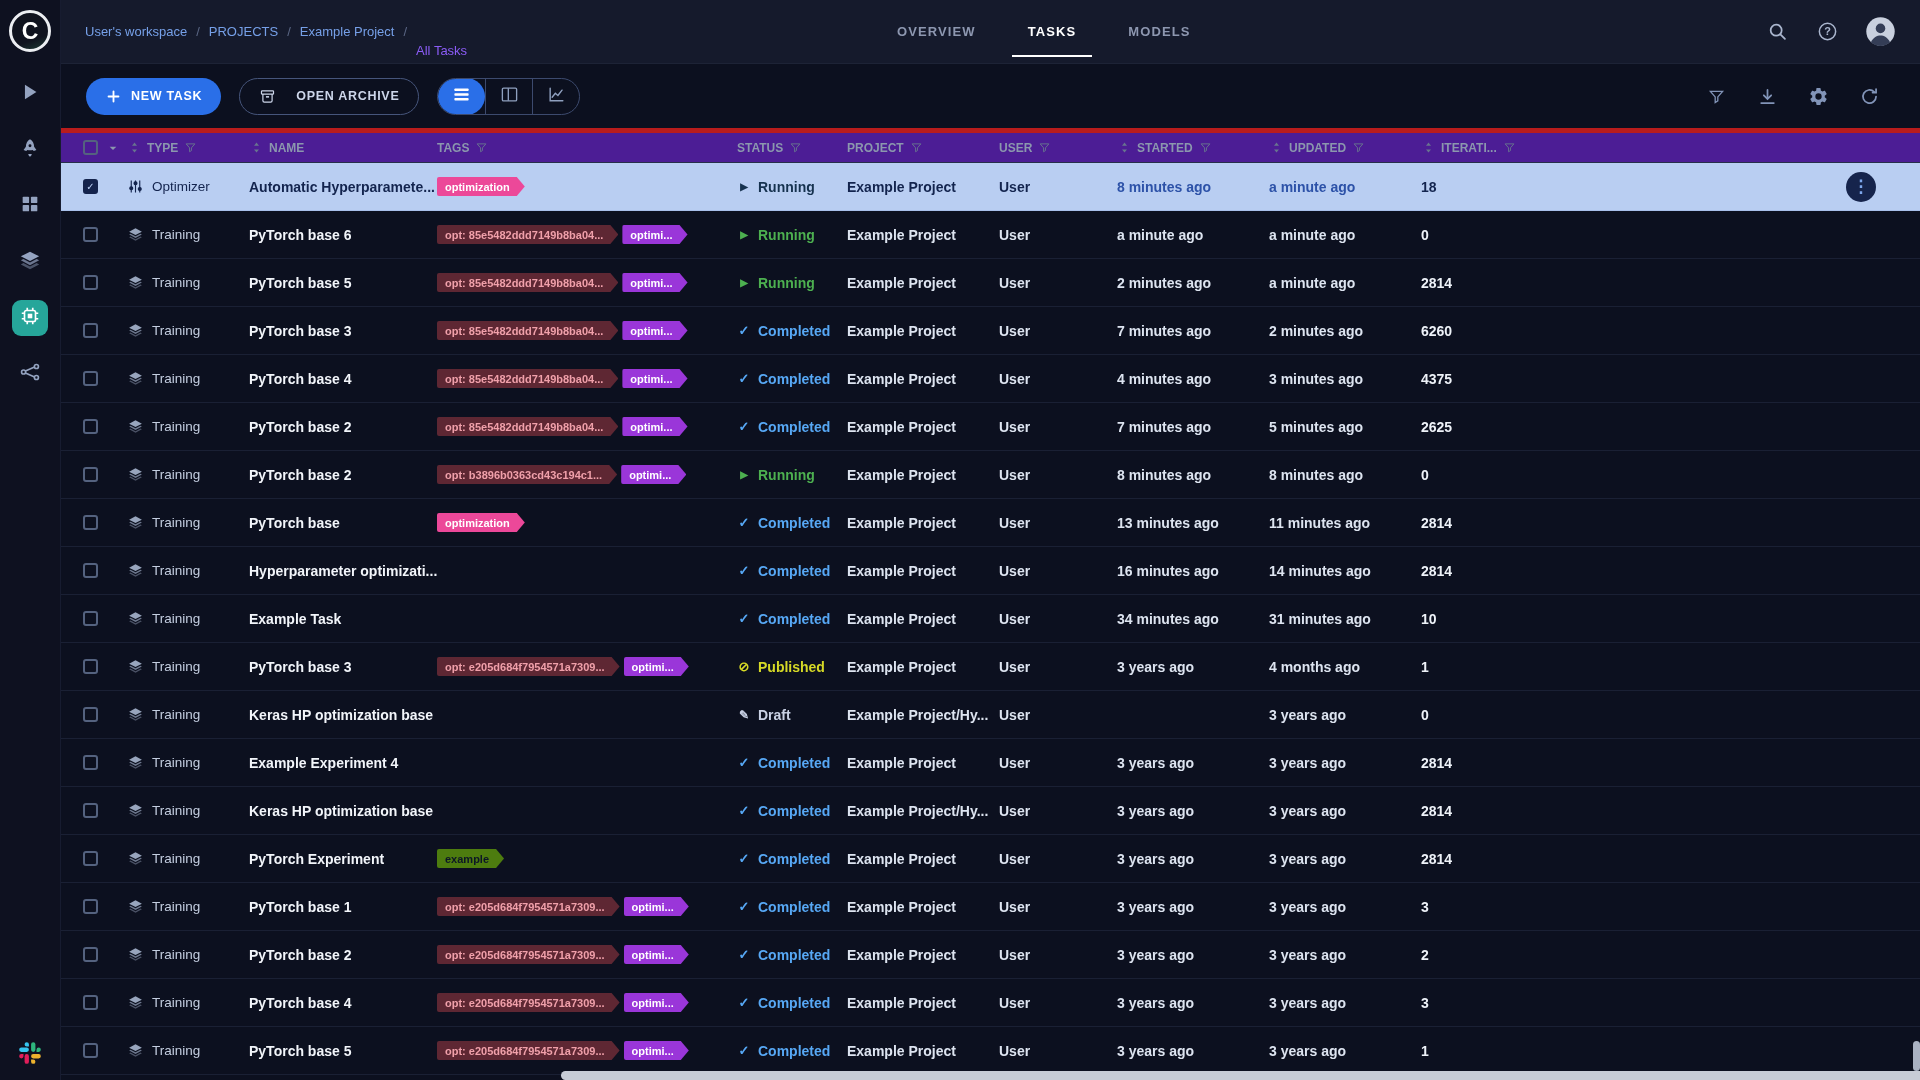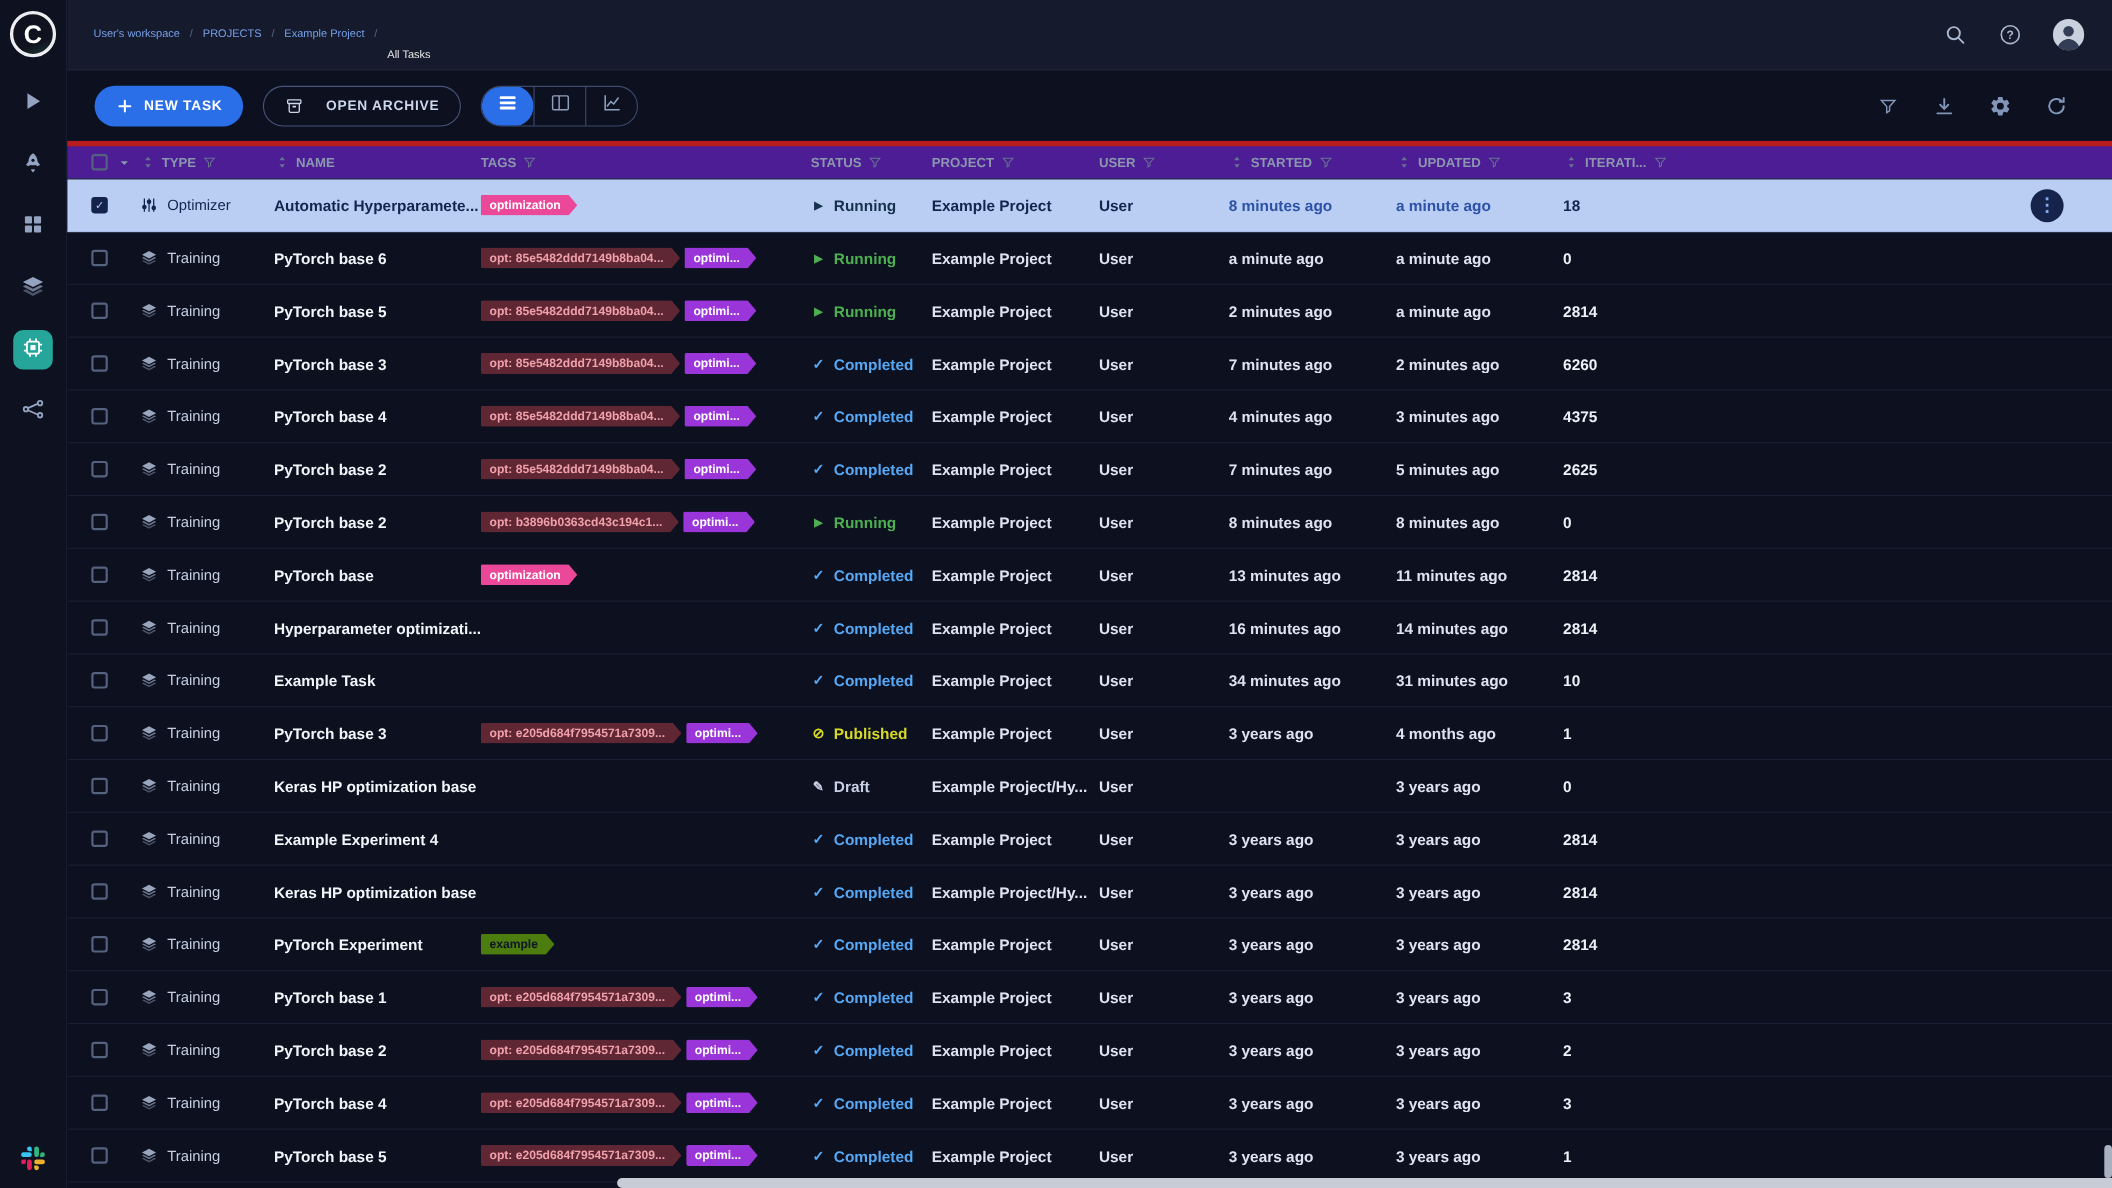--- a/index.html
+++ b/index.html
@@ -24,23 +24,23 @@
   .nav-item.active { background:#26a69a; color:#ffffff; }
   .sidebar-bottom { position:absolute; bottom:14px; width:26px; height:26px; cursor:pointer; }
   .sidebar-bottom svg { width:26px; height:26px; }
 
   
   .main { flex:1; display:flex; flex-direction:column; height:100%; position:relative; }
 
   
   .topbar { height:64px; background:#151a2c; border-bottom:1px solid #1d2336; display:flex; align-items:center;
             padding:0 24px; position:relative; flex-shrink:0; }
-  .breadcrumb { display:flex; align-items:center; gap:9px; font-size:10px; }
+  .breadcrumb { display:flex; align-items:center; gap:9px; font-size:13px; }
   .crumb { color:#76a0e8; cursor:pointer; white-space:nowrap; }
-  .crumb.last { color:#e5e5e5; cursor:default;margin-top:38px; }
+  .crumb.last { color:#8b5cf6; cursor:default;margin-top:38px; }
   .crumb-sep { color:#5b6785; }
   .tabs { position:absolute; left:810px; top:0; height:100%; display:flex; }
   .tab { padding:0 26px; display:flex; align-items:center; font-size:13px; font-weight:bold; letter-spacing:1.1px;
          color:#8d97b0; cursor:pointer; position:relative; }
   .tab.active { color:#ffffff; }
   .tab.active::after { content:""; position:absolute; left:10px; right:10px; bottom:6px; height:2px; background:#ffffff; }
   .topbar-right { margin-left:auto; display:flex; align-items:center; gap:26px; color:#aab6ce; }
   .icon-btn { width:24px; height:24px; display:flex; align-items:center; justify-content:center; cursor:pointer; }
   .icon-btn svg { width:21px; height:21px; }
   .avatar-btn { width:31px; height:31px; }
@@ -202,20 +202,25 @@
 
   <header class="topbar">
     <div class="breadcrumb">
         <span class="crumb">User's workspace</span>
         <span class="crumb-sep">/</span>
         <span class="crumb">PROJECTS</span>
         <span class="crumb-sep">/</span>
         <span class="crumb">Example Project</span>
         <span class="crumb-sep">/</span>
         <span class="crumb last">All Tasks</span>
+      </div>
+    <div class="tabs">
+        <div class="tab">OVERVIEW</div>
+        <div class="tab active">TASKS</div>
+        <div class="tab">MODELS</div>
       </div>
     <div class="topbar-right">
       <span class="icon-btn">
           <svg viewBox="0 0 24 24" fill="none" stroke="currentColor" stroke-width="2" stroke-linecap="round">
             <circle cx="10.5" cy="10.5" r="6.3"></circle>
             <line x1="15.3" y1="15.3" x2="20.5" y2="20.5"></line>
           </svg>
         </span>
       <span class="icon-btn">
           <svg viewBox="0 0 24 24" fill="none" stroke="currentColor" stroke-width="1.7">

